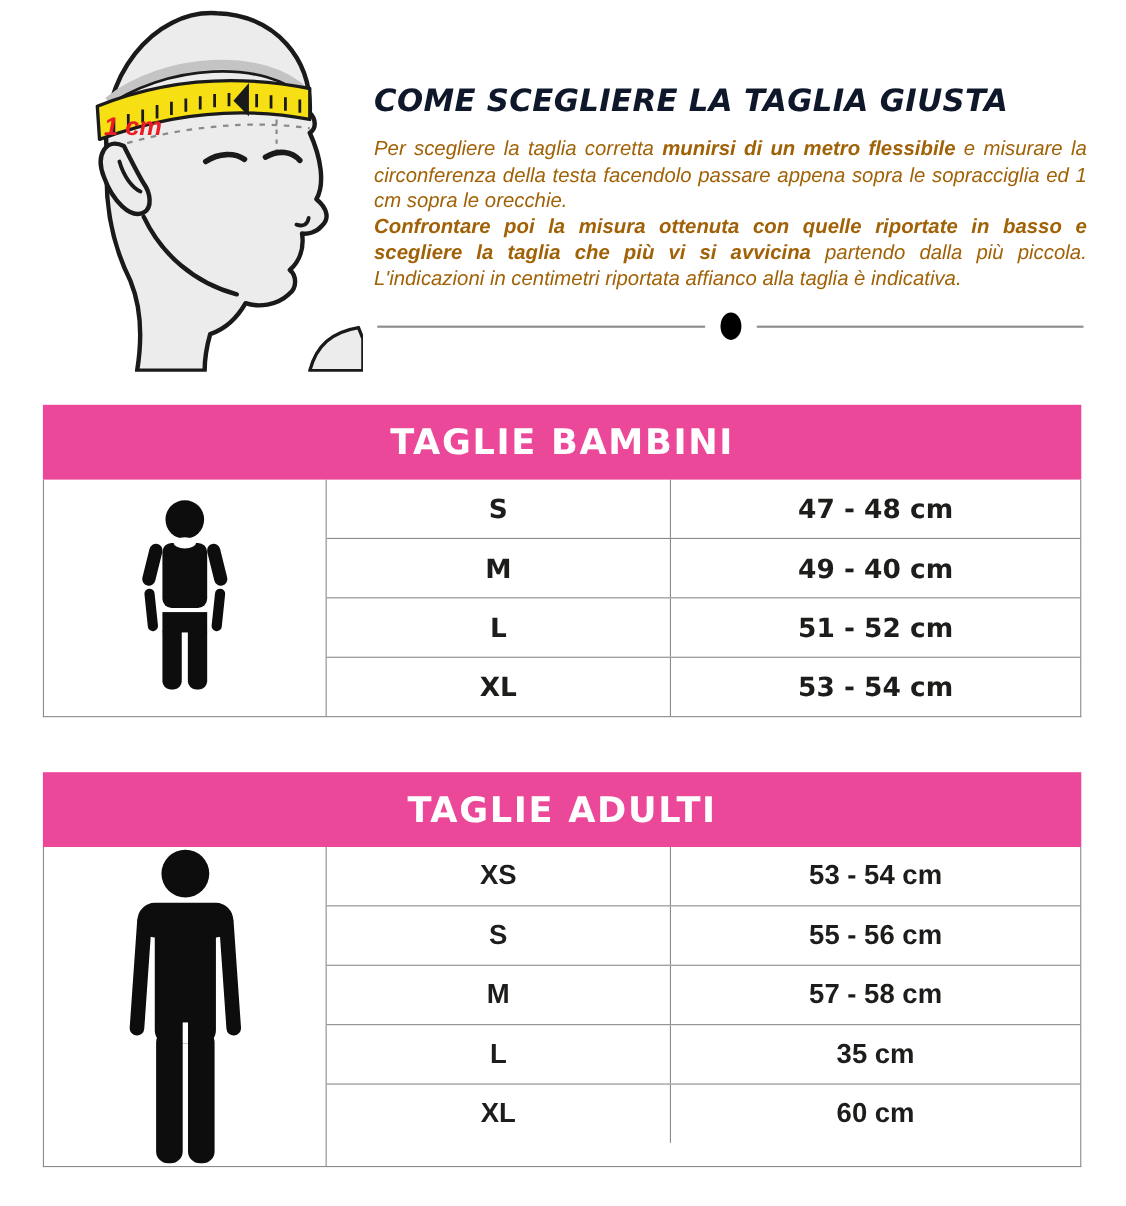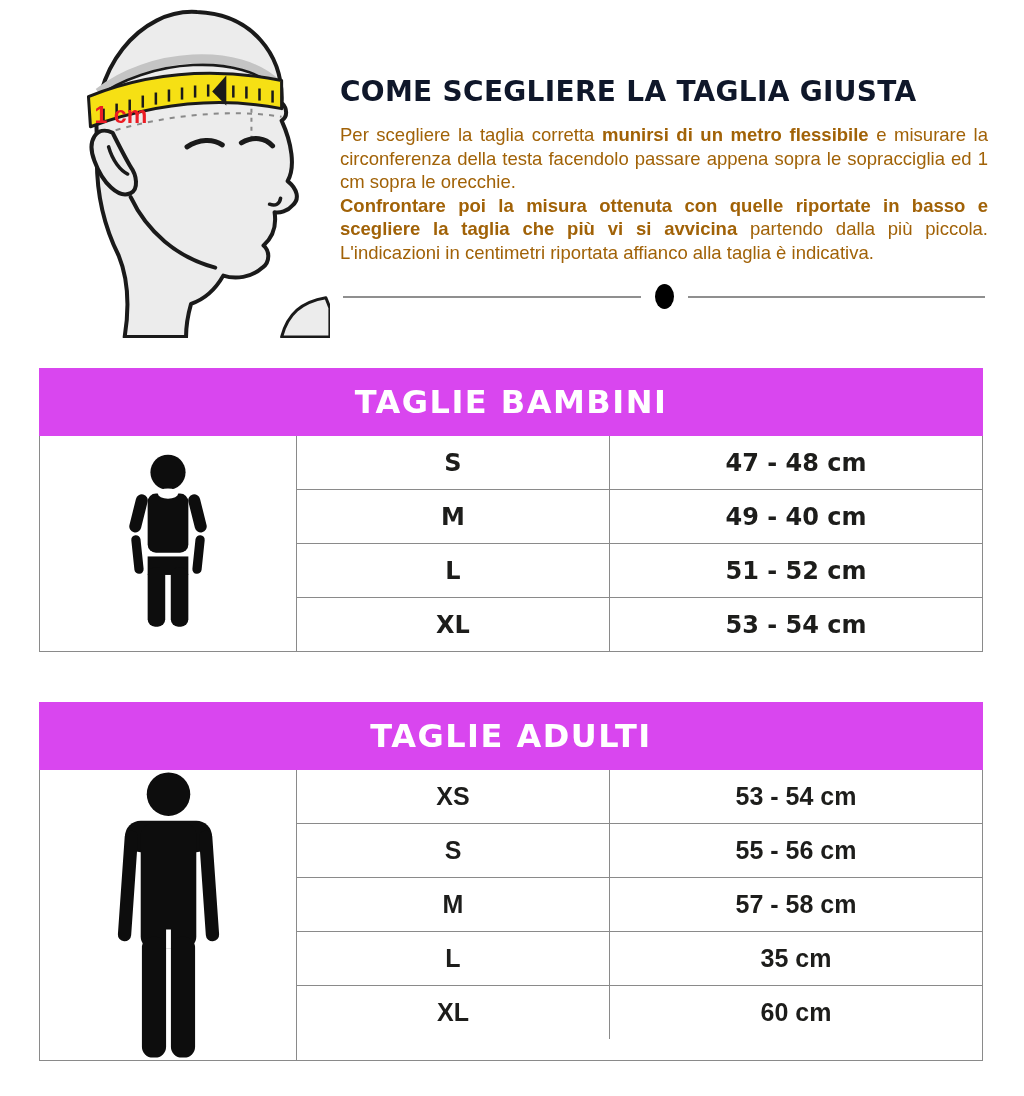--- a/index.html
+++ b/index.html
@@ -4,21 +4,21 @@
 <style>
   html,body{margin:0;padding:0;}
   body{
     width:1024px;height:1096px;background:#ffffff;
     font-family:"Liberation Sans",sans-serif;color:#1d1d1b;
     overflow:hidden;position:relative;
   }
   .page{width:1024px;height:1096px;}
 
   
-  .top{display:flex;height:352px;}
+  .top{display:flex;height:352px;font-style:italic;}
   .illus{width:302px;height:334px;margin:4px 0 0 28px;flex:none;}
   .illus svg{display:block;}
   .intro{width:648px;margin-left:10px;padding-top:76px;}
   .title{
     font-family:"DejaVu Sans",sans-serif;font-weight:bold;
     font-size:28px;line-height:32px;color:#0f172a;
     letter-spacing:.3px;margin:0 0 15px 0;white-space:nowrap;
   }
   .para{
     margin:0;font-size:18.5px;line-height:23.5px;
@@ -28,21 +28,21 @@
 
   .divider{display:flex;align-items:center;margin-top:20px;padding:0 3px;}
   .dline{flex:1;height:0;border-top:2px solid #8f8f8f;}
   .ddot{width:19px;height:25px;background:#000;border-radius:50%;margin:0 14px;flex:none;}
 
   
   .size-table{width:944px;margin-left:39px;}
   .size-table.kids{margin-top:16px;}
   .size-table.adults{margin-top:50px;}
   .thead{
-    height:68px;background:#d946ef;color:#fff;
+    height:68px;background:#ec4899;color:#fff;
     display:flex;align-items:center;justify-content:center;
     font-family:"DejaVu Sans",sans-serif;font-weight:bold;
     font-size:32px;letter-spacing:1.5px;
   }
   .tbody{display:flex;border:1px solid #8a8a8a;border-top:none;}
   .icon-cell{
     width:256px;flex:none;border-right:1px solid #8a8a8a;
     display:flex;align-items:center;justify-content:center;
   }
   .rows{flex:1;display:flex;flex-direction:column;}

